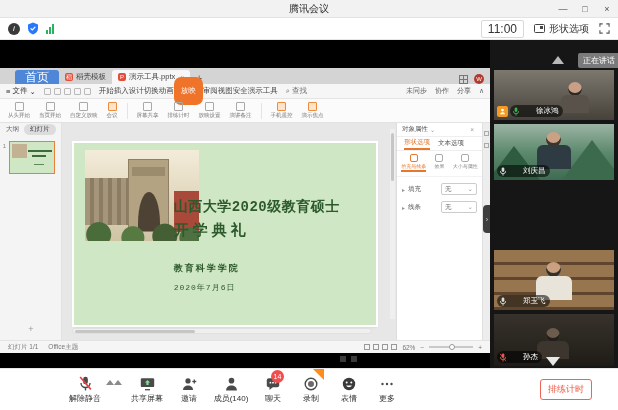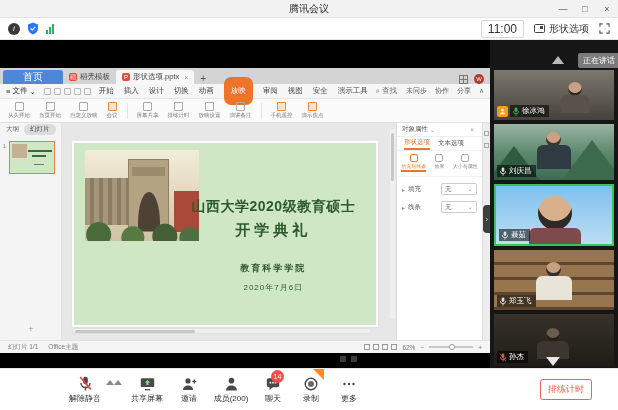--- a/index.html
+++ b/index.html
@@ -27,37 +27,37 @@
   
   .main { position:absolute; top:40px; left:0; width:618px; height:328px; background:#000; }
   .share { position:absolute; left:0; top:0; width:490px; height:328px; background:#000; }
   .taskbar-dots { position:absolute; left:340px; top:316px; display:flex; gap:5px; }
   .taskbar-dots i { width:6px; height:6px; background:#3a3a3a; display:block; }
 
   
   .wps { position:absolute; left:0; top:28px; width:490px; height:285px; background:#f5f5f5; font-size:8px; }
   .wps-tabbar { height:16px; background:#d4d4d4; display:flex; align-items:flex-end; padding-left:3px; }
   .wtab { height:14px; display:flex; align-items:center; padding:0 6px; font-size:7.5px; color:#444; gap:3px; }
-  .wtab.home { background:#4e86d8; color:#fff; border-radius:3px 3px 0 0; font-size:10px; padding:0 20px; }
+  .wtab.home { background:#4e86d8; color:#fff; border-radius:3px 3px 0 0; font-size:12px; padding:0 10px;margin-left:12px; }
   .wtab .doc-ic { width:8px; height:8px; border-radius:2px; background:#e34d3b; color:#fff; font-size:6px; display:flex; align-items:center; justify-content:center; }
   .wtab.active { background:#f7f7f7; border-radius:3px 3px 0 0; }
   .wtab .close-x { color:#999; font-size:7px; margin-left:2px; }
   .wtab-plus { font-size:10px; color:#555; padding:0 6px; }
   .wps-tabbar .right { margin-left:auto; display:flex; align-items:center; gap:6px; padding-right:6px; }
   .grid-ic { width:9px; height:9px; border:1px solid #777; position:relative; }
   .grid-ic::before, .grid-ic::after { content:""; position:absolute; background:#777; }
   .grid-ic::before { left:3px; top:0; width:1px; height:7px; }
   .grid-ic::after { top:3px; left:0; height:1px; width:7px; }
   .avatar-dot { width:10px; height:10px; border-radius:50%; background:#b03a30; color:#fff; font-size:6px; display:flex; align-items:center; justify-content:center; }
 
   .wps-menubar { height:15px; background:#f6f6f6; border-bottom:1px solid #e4e4e4; display:flex; align-items:center; padding:0 6px; gap:8px; font-size:7.5px; color:#444; }
   .file-btn { display:flex; align-items:center; gap:2px; color:#333; }
   .mini-ico { width:7px; height:7px; border:1px solid #b9b9b9; border-radius:1px; display:inline-block; }
   .mini-ics { display:flex; gap:3px; align-items:center; }
-  .menu-items { display:flex; gap:10px; align-items:center; }
+  .menu-items { display:flex; gap:0; align-items:center; }
   .menu-items span { white-space:nowrap; }
   .menu-items .pill { background:#f0732a; color:#fff; border-radius:7px; padding:9px 7px; }
   .menu-search { display:flex; align-items:center; gap:2px; color:#666; }
   .wps-menubar .right { margin-left:auto; display:flex; gap:8px; align-items:center; color:#666; font-size:7px; }
 
   .wps-ribbon { height:24px; background:#fbfbfb; border-bottom:1px solid #e2e2e2; display:flex; align-items:center; padding:0 8px; gap:9px; }
   .rib-item { display:flex; flex-direction:column; align-items:center; gap:1px; }
   .rib-item i { width:9px; height:9px; border:1px solid #a9a9a9; border-radius:1px; display:block; }
   .rib-item.orange i { border-color:#ef8b3a; background:#fde4cd; }
   .rib-item b { font-weight:normal; font-size:5.5px; color:#777; white-space:nowrap; }
@@ -85,21 +85,21 @@
   .photo .arch { position:absolute; left:38%; top:10%; width:36%; height:80%; background:#b3a383; border:1px solid #8f8064; }
   .photo .arch::before { content:""; position:absolute; left:22%; bottom:0; width:56%; height:55%; background:#4e4234; border-radius:50% 50% 0 0 / 80% 80% 0 0; }
   .photo .arch::after { content:""; position:absolute; left:8%; top:10%; width:84%; height:12%; background:#9b8c6e; }
   .photo .redbld { position:absolute; right:0; bottom:10%; width:22%; height:45%; background:#a8493a; }
   .photo .trees { position:absolute; left:0; bottom:-6%; width:100%; height:34%;
     background:radial-gradient(circle at 12% 60%, #4a6b3a 0 12px, transparent 13px),
                radial-gradient(circle at 42% 70%, #567a42 0 11px, transparent 12px),
                radial-gradient(circle at 70% 65%, #435f33 0 12px, transparent 13px),
                radial-gradient(circle at 92% 70%, #4f7040 0 10px, transparent 11px); }
 
-  .title-block { position:absolute; left:33%; right:1%; top:30%; text-align:center; color:#2d5a2d; font-family:Liberation Sans, sans-serif; font-weight:bold; }
+  .title-block { position:absolute; left:33%; right:1%; top:30%; text-align:left; color:#2d5a2d; font-family:Liberation Mono, monospace; font-weight:bold; }
   .t-line1 { font-size:14px; letter-spacing:.5px; white-space:nowrap; }
   .t-line2 { font-size:15px; letter-spacing:4px; margin-top:5px; }
   .t-sub { font-size:9px; letter-spacing:2px; margin-top:22px; }
   .t-date { font-size:8px; letter-spacing:1px; margin-top:7px; font-weight:normal; }
 
   .h-scroll { position:absolute; left:10px; bottom:6px; width:300px; height:6px; background:#efefef; border:1px solid #e0e0e0; border-radius:3px; }
   .h-scroll i { position:absolute; left:2px; top:1px; width:120px; height:3px; background:#c6c6c6; border-radius:2px; display:block; }
   .v-scroll { position:absolute; right:1px; top:6px; width:5px; height:190px; background:#efefef; }
   .v-scroll i { position:absolute; top:4px; left:1px; width:3px; height:48px; background:#c6c6c6; border-radius:2px; display:block; }
 
@@ -151,21 +151,21 @@
   .p3 .body { width:52px; height:16px; left:33px; top:42px; background:#7d4b4b; }
   .p4 .head { width:15px; height:15px; left:52px; top:12px; background:#c9a080; box-shadow:0 -4px 0 0 #33302c inset; }
   .p4 .body { width:36px; height:24px; left:42px; top:26px; background:#e8e4da; }
   .p5 .head { width:14px; height:14px; left:52px; top:14px; background:#6b5c4c; box-shadow:0 -4px 0 0 #241f1a inset; }
   .p5 .body { width:32px; height:18px; left:43px; top:27px; background:#3c362e; }
   .mtn { position:absolute; bottom:0; width:0; height:0; }
   .mtn.a { left:-6px; border-left:26px solid transparent; border-right:26px solid transparent; border-bottom:34px solid #2f5b41; }
   .mtn.b { right:-8px; border-left:30px solid transparent; border-right:30px solid transparent; border-bottom:40px solid #3b6a4d; }
   .badge-row { position:absolute; left:3px; bottom:3px; display:flex; gap:2px; align-items:center; }
   .host-badge { width:11px; height:11px; background:#f59a23; border-radius:2px; display:flex; align-items:center; justify-content:center; }
-  .name-pill { background:rgba(0,0,0,.55); border-radius:0; display:flex; align-items:center; gap:2px; padding:1px 4px 1px 2px; }
+  .name-pill { background:rgba(0,0,0,.55); border-radius:6px; display:flex; align-items:center; gap:16px; padding:1px 4px 1px 2px; }
   .name-pill .nm { color:#fff; font-size:7.5px; white-space:nowrap; }
   .mic8 { width:8px; height:9px; }
   .scroll-down { position:absolute; left:56px; bottom:2px; width:0; height:0; border-left:7px solid transparent; border-right:7px solid transparent; border-top:9px solid #e8e8e8; }
 
   
   .bottombar { position:absolute; top:368px; left:0; width:618px; height:42px; background:#fff; border-top:1px solid #e7e7e7; display:flex; align-items:center; padding-left:62px; }
   .tb-btn { display:flex; flex-direction:column; align-items:center; gap:2px; width:46px; position:relative; }
   .tb-btn.narrow { width:38px; }
   .tb-btn b { font-weight:normal; font-size:8px; color:#333; white-space:nowrap; }
   .tb-caret { width:0; height:0; border-left:4px solid transparent; border-right:4px solid transparent; border-bottom:5px solid #8a8a8a; margin:0 2px 14px -2px; }
@@ -221,21 +221,21 @@
     <div class="wps">
 
       <div class="wps-tabbar">
         <div class="wtab home">首页</div>
         <div class="wtab">
           <span class="doc-ic">稻</span>
           <span>稻壳模板</span>
         </div>
         <div class="wtab active">
           <span class="doc-ic">P</span>
-          <span>形状选项.pptx</span>
+          <span>演示工具.pptx</span>
           <span class="close-x">×</span>
         </div>
         <div class="wtab-plus">+</div>
         <div class="right">
           <span class="grid-ic"></span>
           <span class="avatar-dot">W</span>
         </div>
       </div>
 
       <div class="wps-menubar">
@@ -469,36 +469,20 @@
           <svg class="mic8" viewBox="0 0 10 12">
               <rect x="3.2" y="0.5" width="3.6" height="6" rx="1.8" fill="#ddd"></rect>
               <path d="M1.5 5.5a3.5 3.5 0 0 0 7 0" fill="none" stroke="#ddd" stroke-width="1.2"></path>
               <line x1="5" y1="9" x2="5" y2="11.5" stroke="#ddd" stroke-width="1.2"></line>
             </svg>
           <span class="nm">刘庆昌</span>
         </span>
       </div>
     </div>
 
-    <div class="vt t3">
-      <div class="person p3">
-          <i class="head"></i>
-          <i class="body"></i>
-        </div>
-      <div class="badge-row">
-        <span class="name-pill">
-          <svg class="mic8" viewBox="0 0 10 12">
-              <rect x="3.2" y="0.5" width="3.6" height="6" rx="1.8" fill="#ddd"></rect>
-              <path d="M1.5 5.5a3.5 3.5 0 0 0 7 0" fill="none" stroke="#ddd" stroke-width="1.2"></path>
-              <line x1="5" y1="9" x2="5" y2="11.5" stroke="#ddd" stroke-width="1.2"></line>
-            </svg>
-          <span class="nm">聂茹</span>
-        </span>
-      </div>
-    </div>
 
     <div class="vt t4">
       <div class="person p4">
           <i class="head"></i>
           <i class="body"></i>
         </div>
       <div class="badge-row">
         <span class="name-pill">
           <svg class="mic8" viewBox="0 0 10 12">
               <rect x="3.2" y="0.5" width="3.6" height="6" rx="1.8" fill="#ddd"></rect>
@@ -572,21 +556,21 @@
     <b>邀请</b>
   </div>
 
   <div class="tb-btn">
     <span class="tb-ic">
       <svg width="13" height="14" viewBox="0 0 12 13">
         <circle cx="6" cy="3.4" r="2.6" fill="#4a4a4a"></circle>
         <path d="M1 12.5c0-3 2.2-4.6 5-4.6s5 1.6 5 4.6z" fill="#4a4a4a"></path>
       </svg>
     </span>
-    <b>成员(200)</b>
+    <b>成员(140)</b>
   </div>
 
   <div class="tb-btn narrow">
     <span class="chat-badge">14</span>
     <span class="tb-ic">
       <svg width="14" height="14" viewBox="0 0 14 14">
         <rect x="0.8" y="1.2" width="12.4" height="9" rx="2" fill="#4a4a4a"></rect>
         <path d="M3.5 10v3l3.5-3z" fill="#4a4a4a"></path>
         <circle cx="4.4" cy="5.7" r="0.9" fill="#fff"></circle>
           <circle cx="7" cy="5.7" r="0.9" fill="#fff"></circle>
@@ -600,20 +584,31 @@
     <span class="rec-ribbon"></span>
     <span class="tb-ic">
       <svg width="14" height="14" viewBox="0 0 14 14">
         <circle cx="7" cy="7" r="5.8" fill="none" stroke="#4a4a4a" stroke-width="1.4"></circle>
         <circle cx="7" cy="7" r="3" fill="#6a6a6a"></circle>
       </svg>
     </span>
     <b>录制</b>
   </div>
 
+  <div class="tb-btn narrow">
+    <span class="tb-ic">
+      <svg width="14" height="14" viewBox="0 0 14 14">
+        <circle cx="7" cy="7" r="6.2" fill="#3a3a3a"></circle>
+        <circle cx="4.7" cy="5.4" r="1" fill="#fff"></circle>
+          <circle cx="9.3" cy="5.4" r="1" fill="#fff"></circle>
+        <path d="M4 8.4a3.4 3.4 0 0 0 6 0z" fill="#fff"></path>
+      </svg>
+    </span>
+    <b>表情</b>
+  </div>
 
   <div class="tb-btn narrow">
     <span class="tb-ic">
       <svg width="14" height="14" viewBox="0 0 14 14">
         <circle cx="2.5" cy="7" r="1.2" fill="#4a4a4a"></circle>
           <circle cx="7" cy="7" r="1.2" fill="#4a4a4a"></circle>
           <circle cx="11.5" cy="7" r="1.2" fill="#4a4a4a"></circle>
       </svg>
     </span>
     <b>更多</b>

